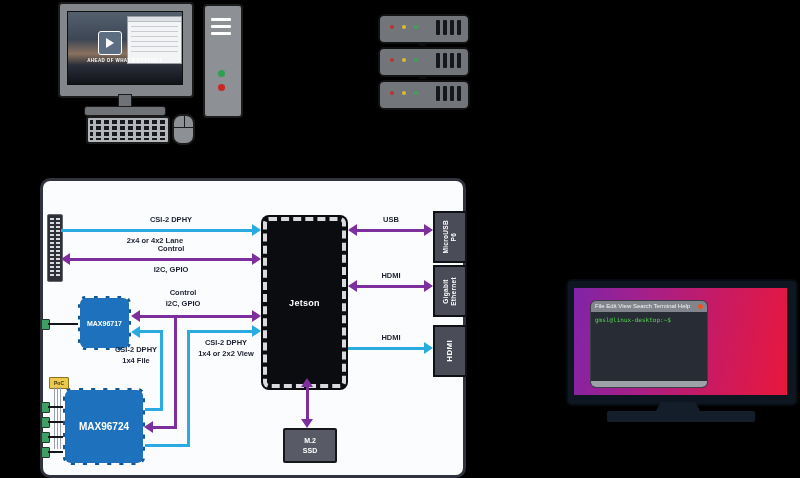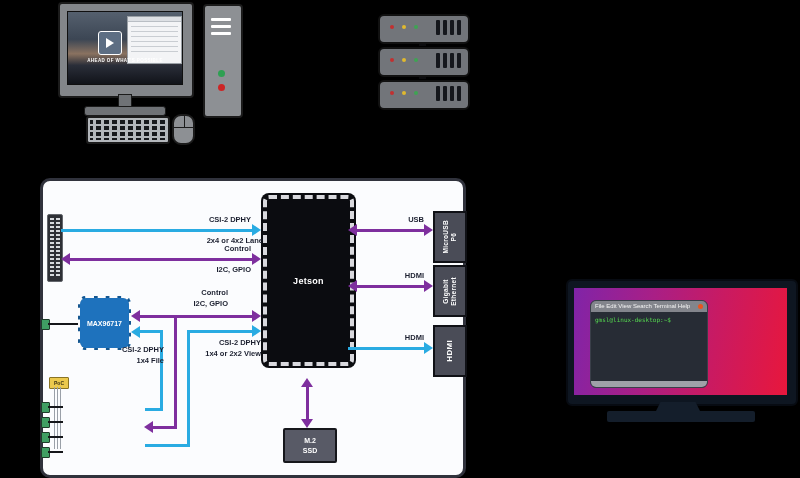--- a/index.html
+++ b/index.html
@@ -1,20 +1,20 @@
 <!DOCTYPE html>
 <html><head>
 <meta charset="utf-8">
 <style>
   html,body{margin:0;padding:0}
   body{width:800px;height:478px;background:#000;position:relative;overflow:hidden;
        font-family:"Liberation Sans",sans-serif}
   
   .lbl{position:absolute;font:700 7.5px "Liberation Sans",sans-serif;color:#1c2030;
-       text-align:right;line-height:11px;white-space:nowrap}
+       text-align:center;line-height:11px;white-space:nowrap}
   .line{position:absolute}
   .c{background:#29abe2}
   .p{background:#7e2f9e}
   .head{position:absolute;width:0;height:0}
   .hr{border-top:6px solid transparent;border-bottom:6px solid transparent;border-left:9px solid}
   .hl{border-top:6px solid transparent;border-bottom:6px solid transparent;border-right:9px solid}
   .hu{border-left:6px solid transparent;border-right:6px solid transparent;border-bottom:9px solid}
   .hd{border-left:6px solid transparent;border-right:6px solid transparent;border-top:9px solid}
   .hc{border-left-color:#29abe2;border-right-color:#29abe2;border-top-color:#29abe2;border-bottom-color:#29abe2}
   .hp{border-left-color:#7e2f9e;border-right-color:#7e2f9e;border-top-color:#7e2f9e;border-bottom-color:#7e2f9e}
@@ -157,28 +157,31 @@
       <div class="sv" style="left:63px"></div>
       <div class="sv" style="left:70px"></div>
       <div class="sv" style="left:77px"></div>
   </div>
 </div>
 
 <div class="board">
 
   <div class="conn" style="left:4px;top:33px;width:14px;height:66px"></div>
 
-  <div class="chip jetson" style="left:218px;top:12px;width:95px;height:175px">
+  <div class="chip jetson" style="left:218px;top:34px;width:87px;height:175px">
     <span>Jetson</span>
   </div>
 
   <div class="chip bluechip" style="left:35px;top:115px;width:53px;height:54px;font-size:7px">
     <span>MAX96717</span>
   </div>
 
+  <div class="chip bluechip" style="left:20px;top:207px;width:82px;height:77px;font-size:10px">
+    <span>MAX96724</span>
+  </div>
 
   <div class="poc" style="left:6px;top:196px;width:18px;height:10px">PoC</div>
   <div class="pocline" style="left:11px;top:206px;height:62px"></div>
   <div class="pocline" style="left:14px;top:206px;height:62px"></div>
   <div class="pocline" style="left:17px;top:206px;height:62px"></div>
 
   <div class="ec" style="left:-2px;top:138px"></div>
   <div class="wire" style="left:5px;top:142px;width:30px;height:2px"></div>
 
   <div class="ec" style="left:-2px;top:221px"></div>
@@ -201,21 +204,21 @@
     <span>Gigabit
 Ethernet</span>
   </div>
   <div class="port" style="left:390px;top:144px;height:48px">
     <span style="font-size:8px">HDMI</span>
   </div>
 
   <div class="line c" style="left:18px;top:48px;width:193px;height:3px"></div>
   <div class="head hr hc" style="left:209px;top:43px"></div>
   <div class="lbl" style="left:48px;top:33px;width:160px">CSI-2 DPHY</div>
-  <div class="lbl" style="left:60px;top:54px;width:160px">2x4 or 4x2 Lane</div>
+  <div class="lbl" style="left:32px;top:54px;width:160px">2x4 or 4x2 Lane</div>
 
   <div class="line p" style="left:26px;top:77px;width:185px;height:3px"></div>
   <div class="head hl hp" style="left:18px;top:72px"></div>
   <div class="head hr hp" style="left:209px;top:72px"></div>
   <div class="lbl" style="left:48px;top:62px;width:160px">Control</div>
   <div class="lbl" style="left:48px;top:83px;width:160px">I2C, GPIO</div>
 
   <div class="line p" style="left:96px;top:134px;width:115px;height:3px"></div>
   <div class="head hl hp" style="left:88px;top:129px"></div>
   <div class="head hr hp" style="left:209px;top:129px"></div>

